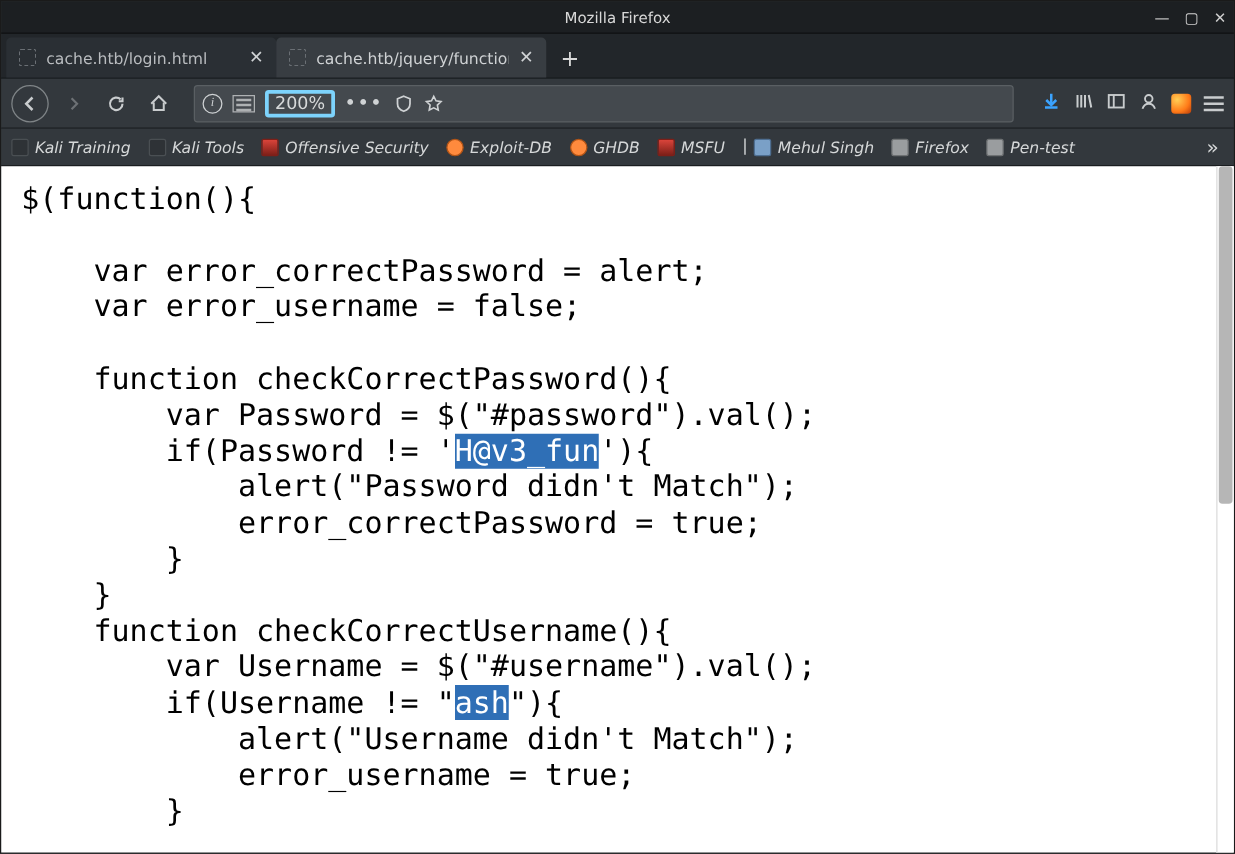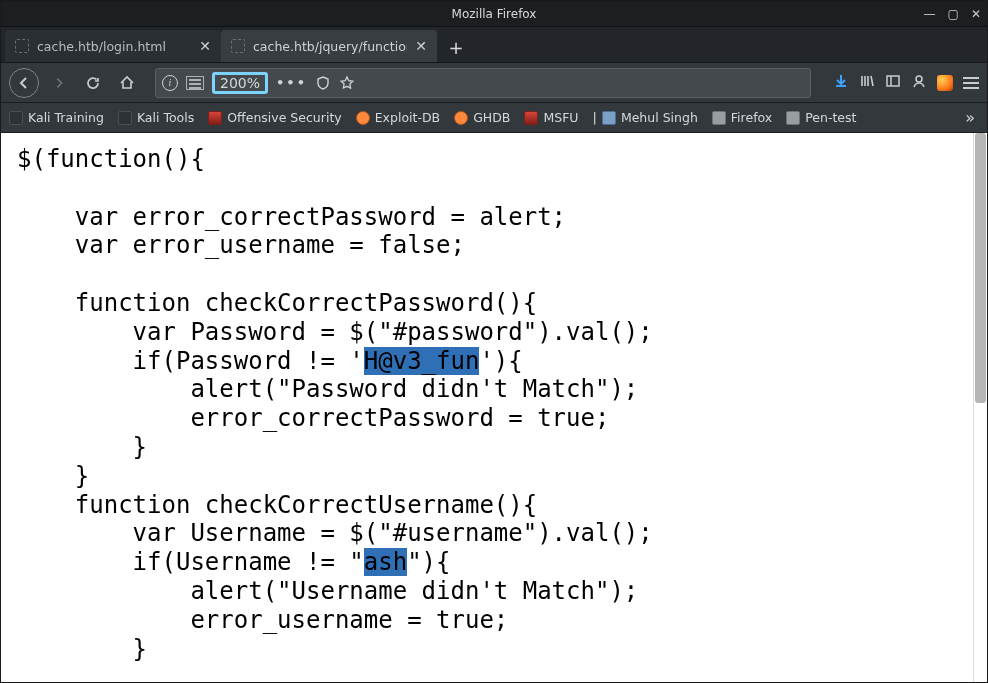--- a/index.html
+++ b/index.html
@@ -36,32 +36,32 @@
   .urlbar .dots { letter-spacing:2px; font-weight:bold; }
   .urlbar .shield svg, .urlbar .star svg { display:block; }
   .right-icons { display:flex; align-items:center; gap:10px; margin-left:8px; color:#c9ccce; }
   .right-icons .dl { color:#3ba3ff; }
   .right-icons .msf { width:16px; height:16px; background:radial-gradient(circle at 30% 30%, #ffce55, #ff7a18 60%, #b43a0a); border-radius:3px; }
   .right-icons .burger { display:flex; flex-direction:column; gap:3px; }
   .right-icons .burger span { width:16px; height:2px; background:#c9ccce; }
 
   
   .bookbar { height:30px; background:#33383d; display:flex; align-items:center; padding:0 8px; gap:14px; color:#d6d8d9; font-size:12.5px; border-bottom:1px solid #1a1d20; overflow:hidden; }
-  .bm { display:flex; align-items:center; gap:5px; white-space:nowrap; }
+  .bm { display:flex; align-items:center; gap:5px; white-space:nowrap;font-style:italic; }
   .bm .ico { width:14px; height:14px; background:#2e3236; border:1px solid #4a4f53; border-radius:2px; flex:0 0 auto; }
   .bm .ico.red { background:linear-gradient(#d9443a,#7e1f18); border-color:#7e1f18; }
   .bm .ico.bug { background:#ff8a3d; border-color:#b25416; border-radius:50%; }
   .bm .ico.ppl { background:#7aa0c7; border-color:#4e6e91; }
   .bm .ico.folder { background:#9a9d9f; border-color:#6e7173; border-radius:2px; }
   .book-more { margin-left:auto; font-size:16px; color:#d6d8d9; padding-right:4px; }
 
   
   .content-wrap { flex:1 1 auto; display:flex; background:#ffffff; }
   .content { flex:1 1 auto; padding:12px 12px 4px 16px; font-family:"DejaVu Sans Mono","Menlo","Consolas",monospace; font-size:24px; line-height:1.2; color:#000; white-space:pre; overflow:hidden; }
-  .content .hl { background:#2f6fb6; color:#000000; }
+  .content .hl { background:#2f6fb6; color:#ffffff; }
   .scrollbar { width:14px; background:#ffffff; border-left:1px solid #dcdcdc; position:relative; }
   .scroll-thumb { position:absolute; left:1px; right:1px; top:0; height:270px; background:#b6b6b6; border-radius:3px; }
 </style>
 </head>
 <body>
 
 <div class="window">
 
   <div class="titlebar">
     <span>Mozilla Firefox</span>

